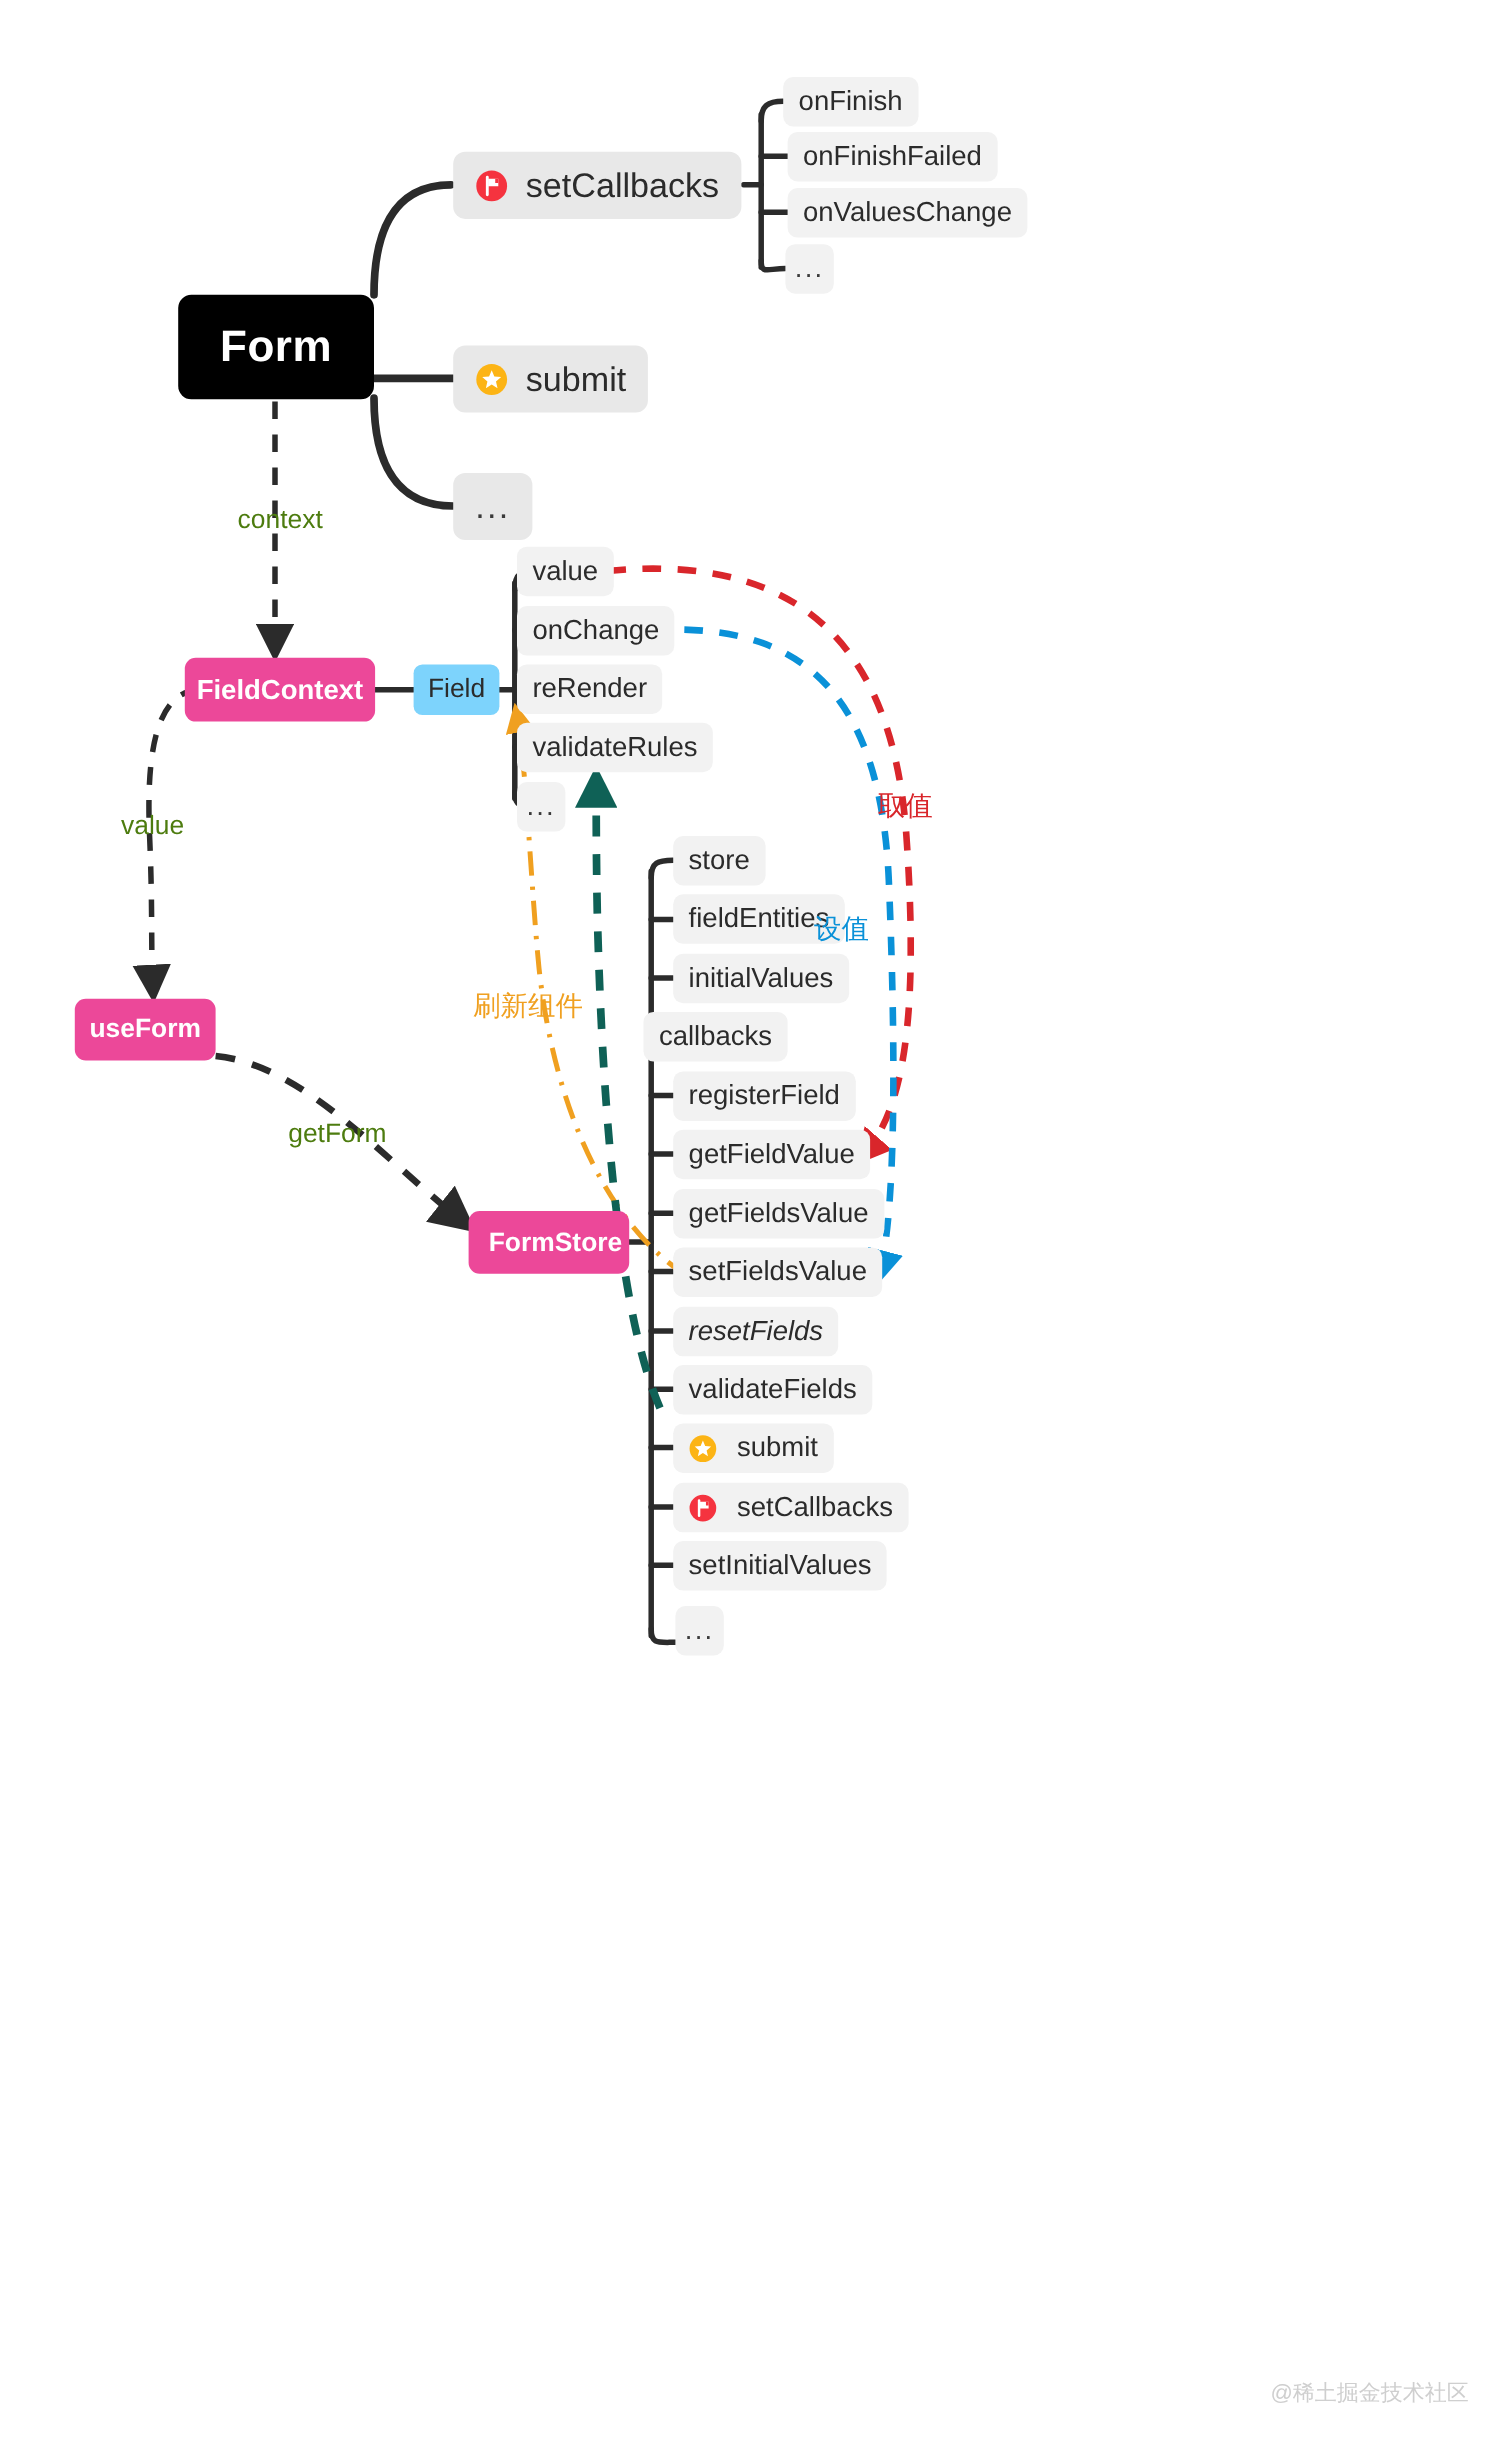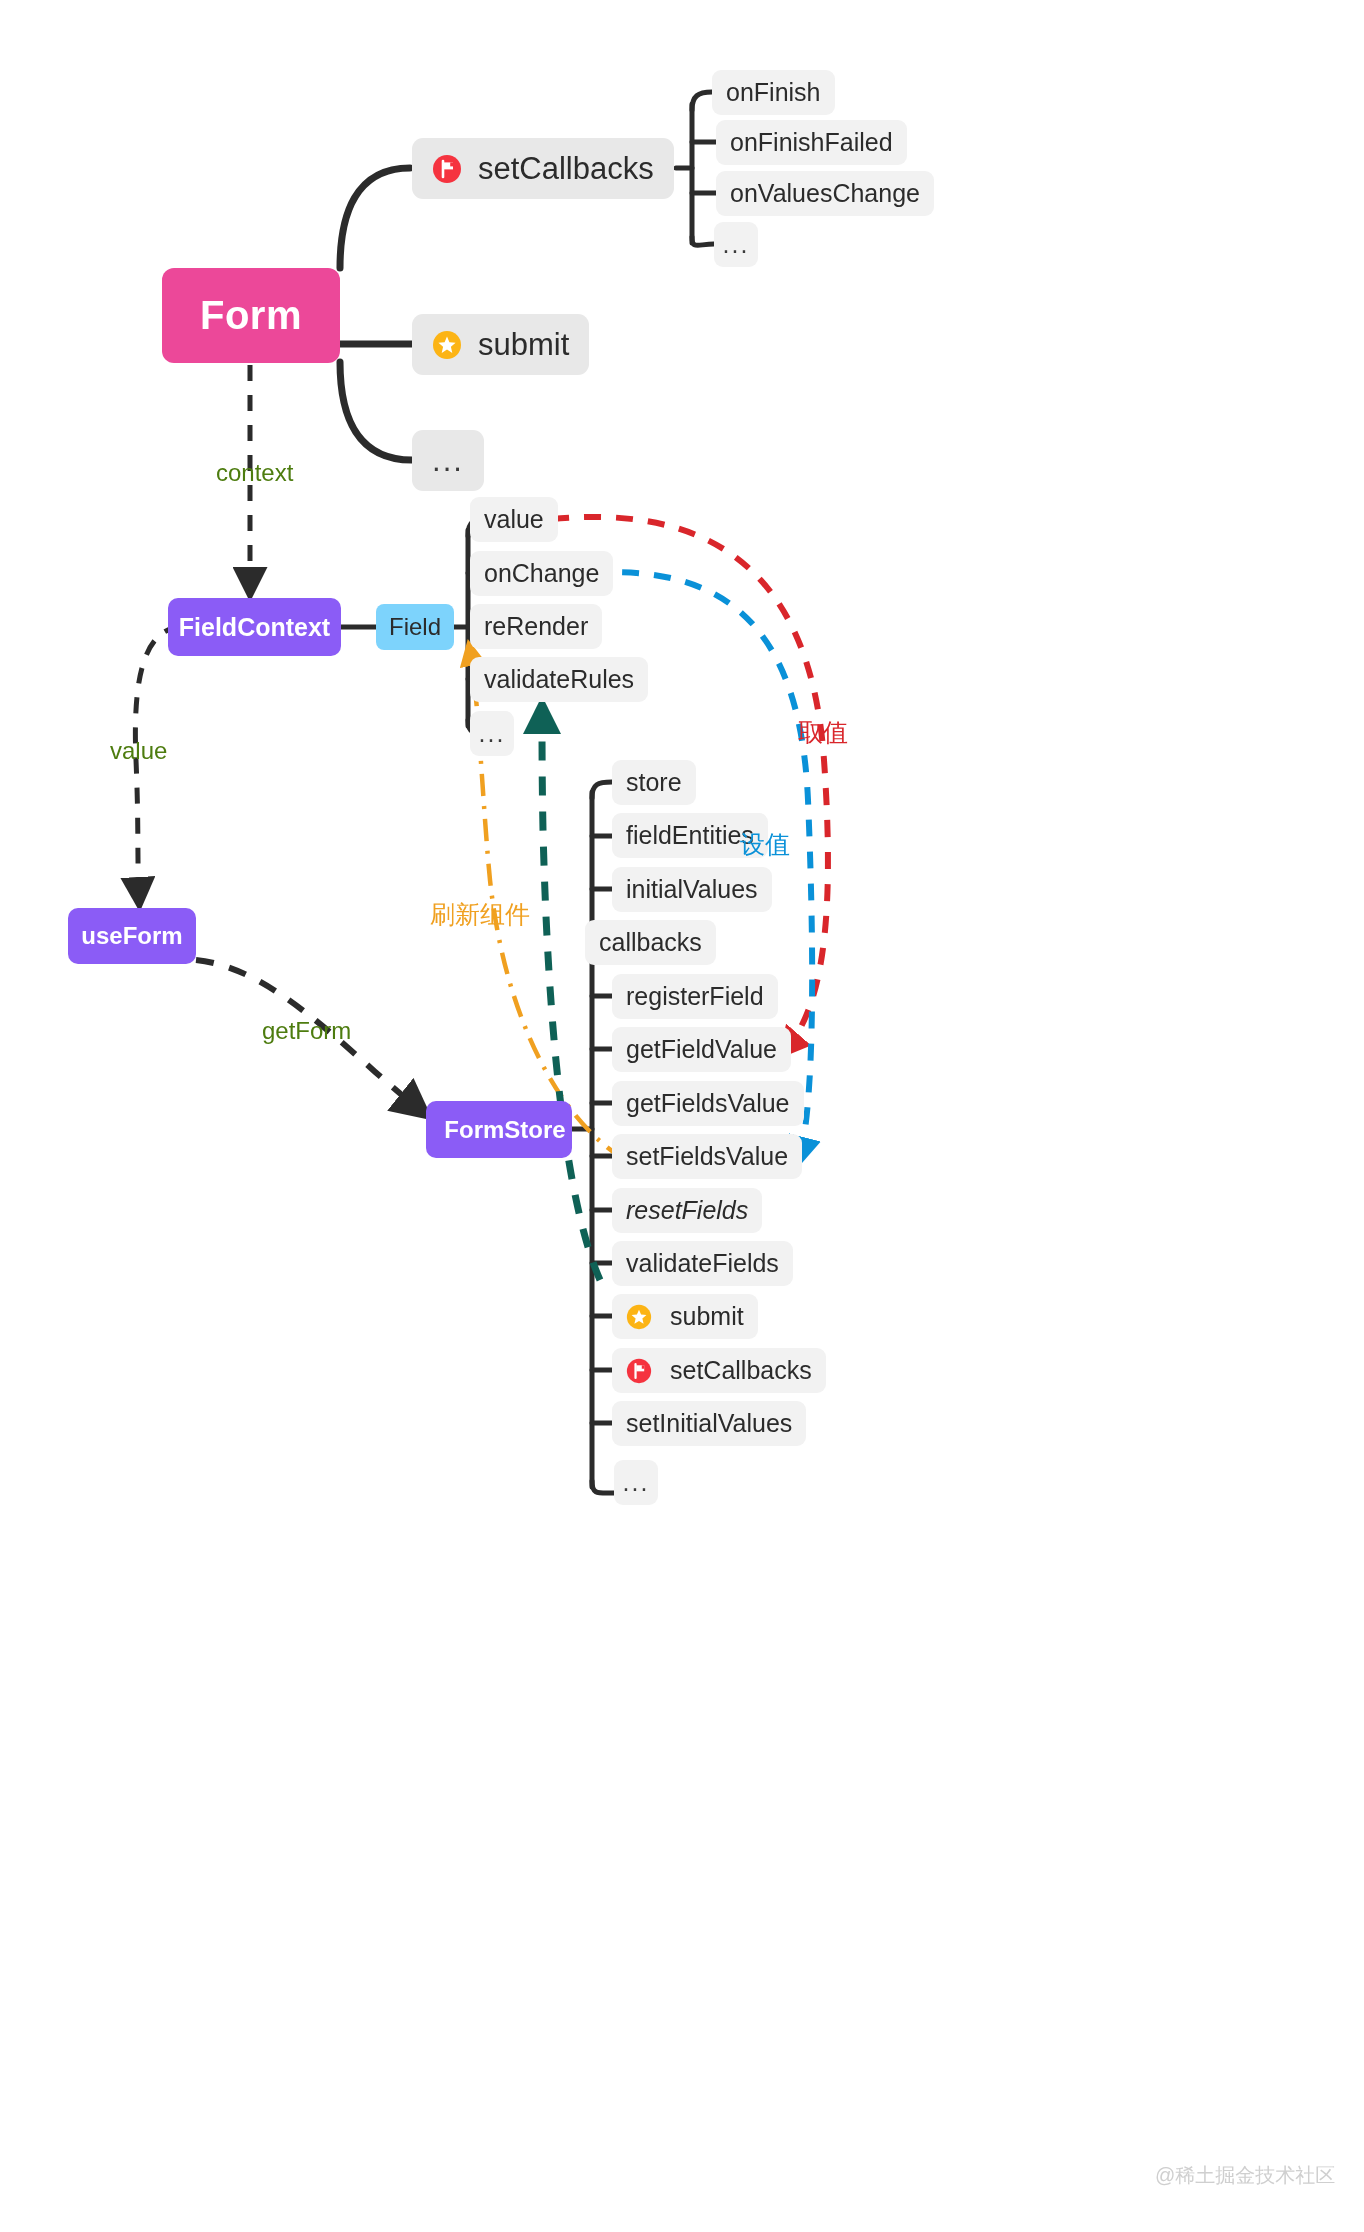--- a/index.html
+++ b/index.html
@@ -28,31 +28,31 @@
   
   .node {
     position: absolute;
     box-sizing: border-box;
     display: flex;
     align-items: center;
     white-space: nowrap;
   }
 
   .node-root {
-    background: #ec4899;
+    background: #000000;
     border-radius: 12px;
     color: #ffffff;
     font-size: 40px;
     font-weight: bold;
     justify-content: center;
     letter-spacing: 0.5px;
   }
 
   .node-ctx {
-    background: #8b5cf6;
+    background: #ec4899;
     border-radius: 10px;
     color: #ffffff;
     font-size: 25px;
     font-weight: bold;
     justify-content: center;
   }
 
   .node-chip {
     background: #e8e8e8;
     border-radius: 11px;

